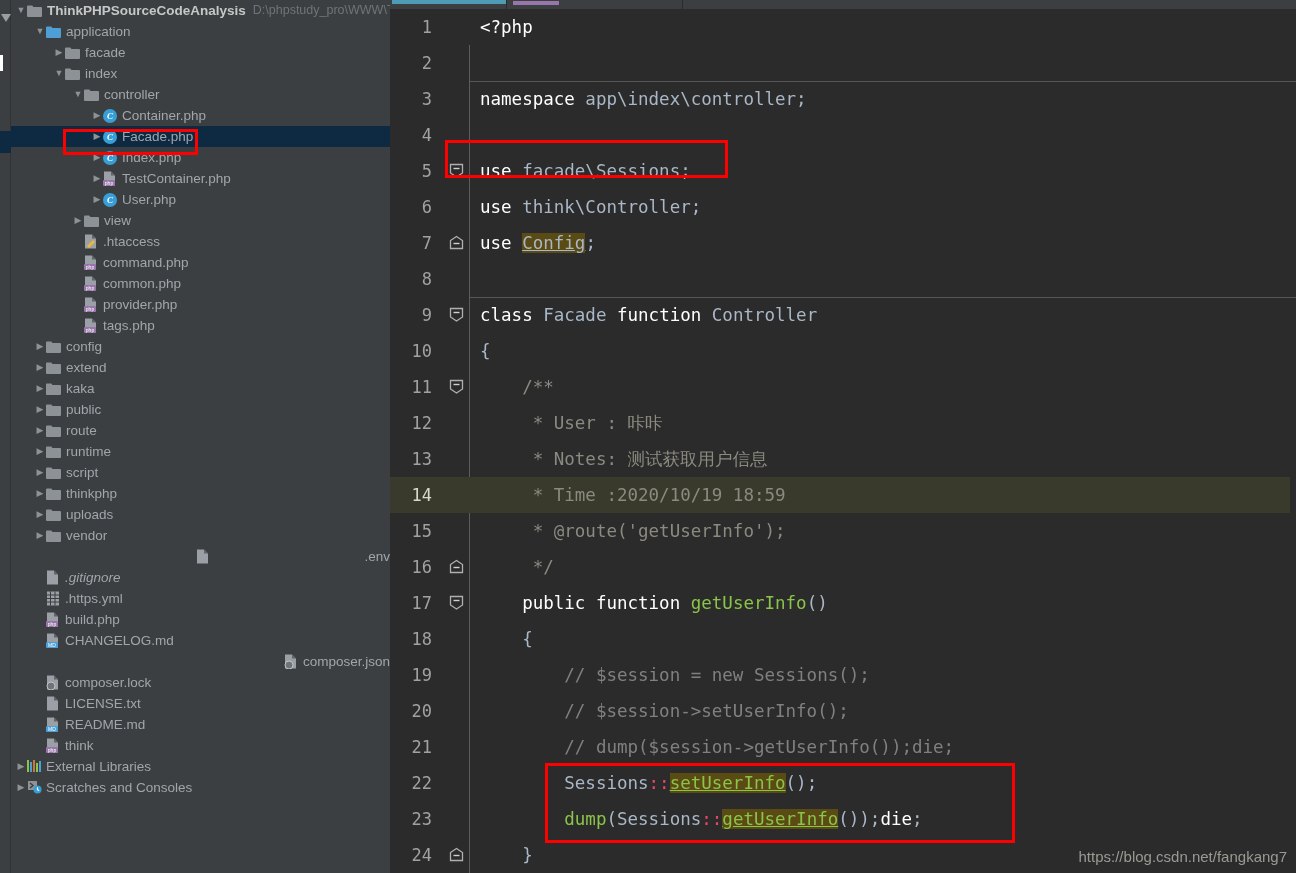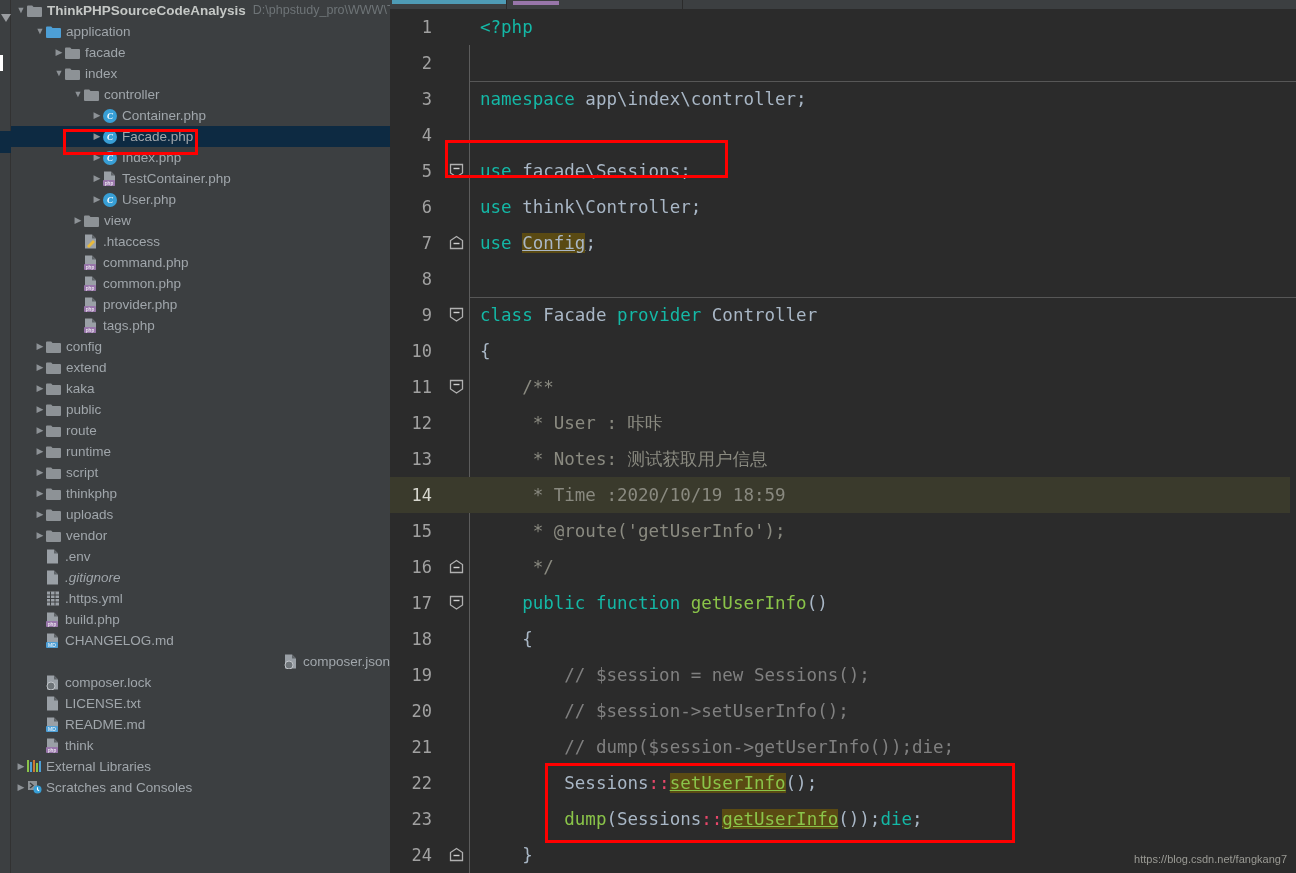--- a/index.html
+++ b/index.html
@@ -138,40 +138,40 @@
     position: absolute; left: 7px; top: 10px;
     width: 15px; height: 15px; z-index: 3;
   }
   .foldbox svg { display: block; }
 
   
   .sep-line {
     position: absolute; left: 80px; right: 0; height: 1px;
     background: #575757; z-index: 2;
   }
-  .php-kw { color: #14b8a6; }
+  .php-kw { color: #ffffff; }
   .txt { color: #a9b7c6; }
   .cmt { color: #808080; }
   .doc { color: #8a8a80; }
   .fn  { color: #8ac449; }
   .op  { color: #e8476a; }
   .warnbg {
     background: #5a4a13; text-decoration: underline;
     text-decoration-color: #a9b7c6;
   }
   .fnbg { background: #5a4a13; color: #8ac449; text-decoration: underline; text-decoration-color:#8ac449;}
 
   
   .redbox {
     position: absolute; border: 3px solid #ff0000; z-index: 20;
     pointer-events: none;
   }
   #watermark {
     position: absolute; right: 9px; bottom: 8px;
-    color: #9a9a94; font-size: 11px;
+    color: #9a9a94; font-size: 15px;
     font-family: "Liberation Sans", sans-serif; z-index: 30;
   }
   #edge-right {
     position: absolute; right: 0; top: 9px; width: 6px; height: 864px;
     background: #2b2b2b;
   }
 </style>
 </head>
 <body>
 
@@ -413,21 +413,21 @@
         </div>
         <div class="trow" style="padding-left: 23px;">
           <span class="arrow">▶</span>
           <span class="ico folder">
             <svg width="15" height="12" viewBox="0 0 15 12">
               <path d="M0 1.5A1 1 0 0 1 1 .5h4.2l1.3 1.5H14a1 1 0 0 1 1 1V11a1 1 0 0 1-1 1H1a1 1 0 0 1-1-1z" fill="#8d9296"></path>
             </svg>
           </span>
           <span class="lbl">vendor</span>
         </div>
-        <div class="trow" style="padding-left: 23px;">
+        <div class="trow" style="padding-left: 23px; justify-content: space-between;">
           <span class="arrow none">&nbsp;</span>
           <span class="ico file">
             <svg width="14" height="15" viewBox="0 0 14 15">
               <path d="M1 0.5h7l4 4v10H1z" fill="#9aa0a6"></path>
               <path d="M8 0.5l4 4H8z" fill="#5f6468"></path>
             </svg>
           </span>
           <span class="lbl">.env</span>
         </div>
         <div class="trow" style="padding-left: 23px; font-style: italic;">
@@ -628,21 +628,21 @@
           <div class="sep-line" style="top: 0px;"></div>
           <div class="gutter">9</div>
           <div class="foldcol">
             <div class="foldbox">
               <svg width="15" height="15" viewBox="0 0 15 15">
                 <path d="M1.5 1.5h12v8.5l-6 4-6-4z" fill="#2b2b2b" stroke="#b0b0b0" stroke-width="1.3"></path>
                 <path d="M4.5 5.5h6" stroke="#d0d0d0" stroke-width="1.4"></path>
               </svg>
             </div>
           </div>
-          <div class="code"><span class="php-kw">class</span><span class="txt"> Facade </span><span class="php-kw">provider</span><span class="txt"> Controller</span></div>
+          <div class="code"><span class="php-kw">class</span><span class="txt"> Facade </span><span class="php-kw">function</span><span class="txt"> Controller</span></div>
         </div>
         <div class="cline">
           <div class="gutter">10</div>
           <div class="foldcol"></div>
           <div class="code"><span class="txt">{</span></div>
         </div>
         <div class="cline">
           <div class="gutter">11</div>
           <div class="foldcol">
             <div class="foldbox">

